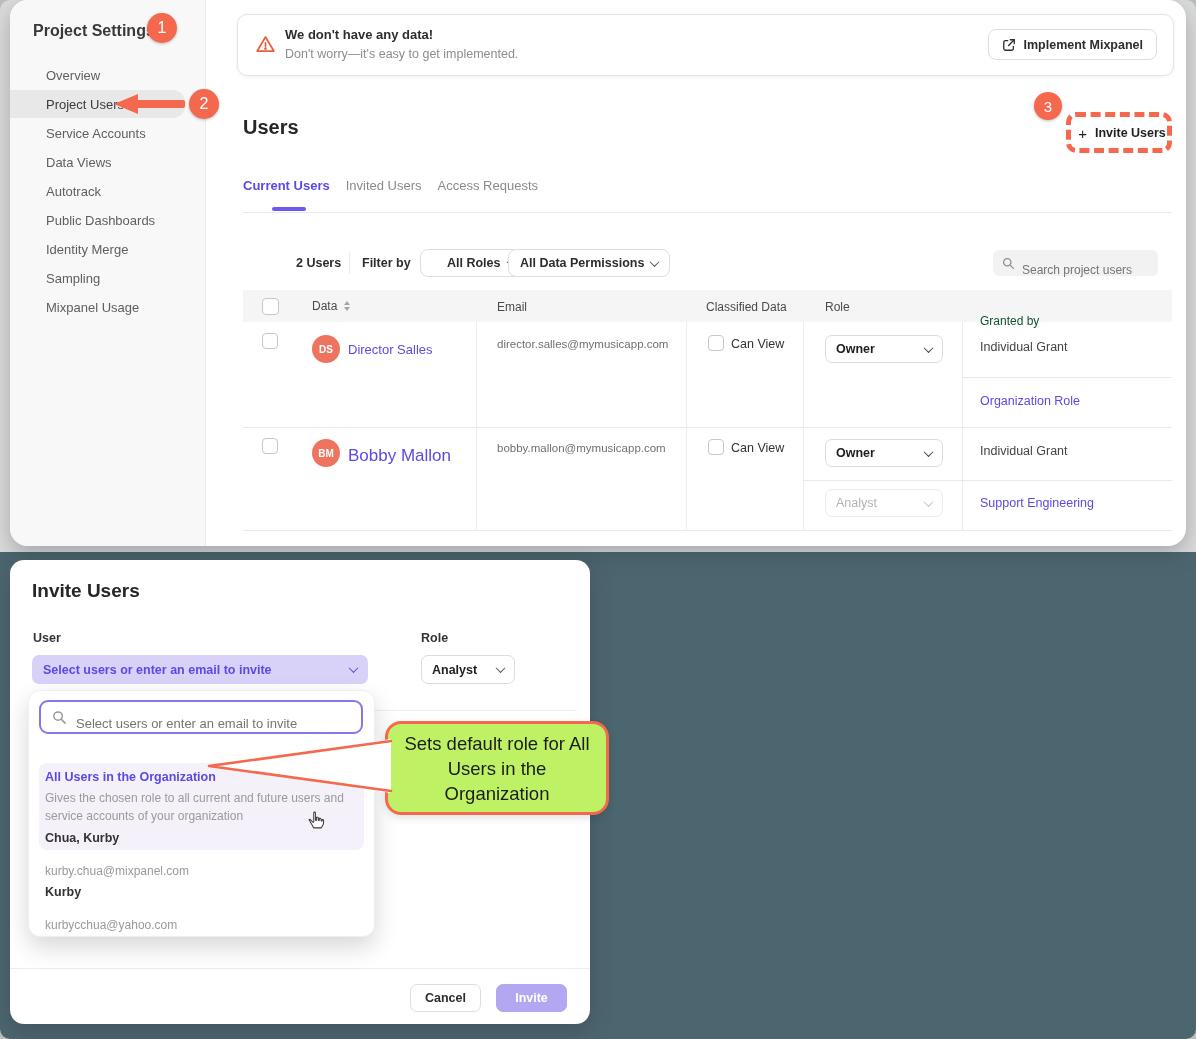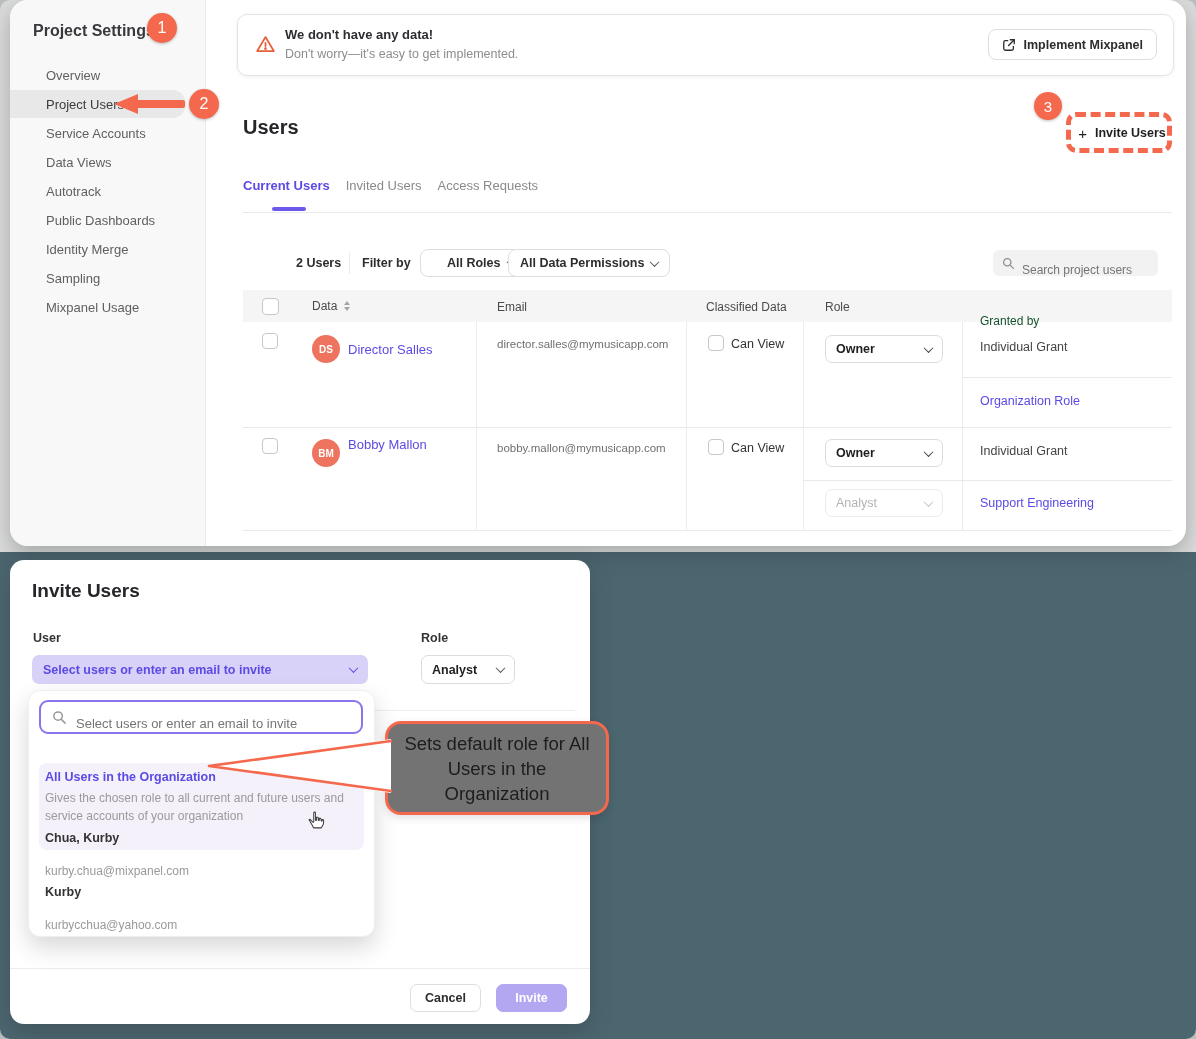--- a/index.html
+++ b/index.html
@@ -139,21 +139,21 @@
         </div>
         <div class="abs txt" style="left:737px;top:18px;font-size:12.5px;color:#444;">Individual Grant</div>
         <div class="abs hline" style="left:719px;top:55px;width:210px;"></div>
         <div class="abs txt link" style="left:737px;top:72px;font-size:12.5px;">Organization Role</div>
       </div>
       <div class="abs hline" style="left:0;top:137px;width:929px;"></div>
 
       <div class="abs" style="left:0;top:137px;width:929px;height:103px;">
         <div class="abs cb" style="left:19px;top:11px;"></div>
         <div class="abs avatar" style="left:69px;top:12px;">BM</div>
-        <div class="abs txt link" style="left:105px;top:10px;font-size:13px;">Bobby Mallon</div>
+        <div class="abs txt link" style="left:105px;top:19px;font-size:17px;">Bobby Mallon</div>
         <div class="abs txt" style="left:254px;top:15px;font-size:11.5px;color:#707070;">bobby.mallon@mymusicapp.com</div>
         <div class="abs cb" style="left:465px;top:12px;"></div>
         <div class="abs txt" style="left:488px;top:14px;font-size:12.5px;color:#333;">Can View</div>
         <div class="abs select" style="left:582px;top:12px;width:118px;height:28px;">
           <span>Owner</span>
           <span class="chev" style="color:#444;"></span>
         </div>
         <div class="abs txt" style="left:737px;top:17px;font-size:12.5px;color:#444;">Individual Grant</div>
         <div class="abs hline" style="left:560px;top:53px;width:369px;"></div>
         <div class="abs select" style="left:582px;top:62px;width:118px;height:28px;border-color:#ebebeb;color:#b3b3b3;font-weight:400;">
@@ -225,21 +225,21 @@
 
   <svg class="abs" style="left:114px;top:92px;z-index:60;" width="72" height="24" viewBox="0 0 72 24">
     <polygon points="0,12 24,2 24,22" fill="#f4694d"></polygon>
     <rect x="22" y="8" width="49" height="8" rx="2" fill="#f4694d"></rect>
   </svg>
   <div class="abs anno-badge" style="left:189px;top:89px;">2</div>
 
   <div class="abs" style="left:1066px;top:112px;width:106px;height:41px;border:5px dashed #f4694d;border-radius:10px;box-sizing:border-box;z-index:55;"></div>
   <div class="abs anno-badge" style="left:1034px;top:92px;width:28px;height:28px;font-size:15px;">3</div>
 
-  <div class="abs" style="left:385px;top:721px;width:224px;height:94px;background:#737373;border:3px solid #f4694d;border-radius:16px;box-sizing:border-box;z-index:40;display:flex;align-items:center;justify-content:center;box-shadow:0 3px 8px rgba(0,0,0,.12);">
+  <div class="abs" style="left:385px;top:721px;width:224px;height:94px;background:#bef264;border:3px solid #f4694d;border-radius:16px;box-sizing:border-box;z-index:40;display:flex;align-items:center;justify-content:center;box-shadow:0 3px 8px rgba(0,0,0,.12);">
     <div style="width:196px;text-align:center;font-size:18.5px;line-height:25px;color:#1d1d1d;">Sets default role for All Users in the Organization</div>
   </div>
   <svg class="abs" style="left:200px;top:728px;z-index:41;" width="195" height="70" viewBox="0 0 195 70">
     <polygon points="9,38 191,11 191,65" fill="#fff"></polygon>
     <path d="M191 13 L9 38 L191 63" fill="none" stroke="#f4694d" stroke-width="2.6" stroke-linejoin="round" stroke-linecap="round"></path>
   </svg>
 
 </div>
 
 </body></html>

